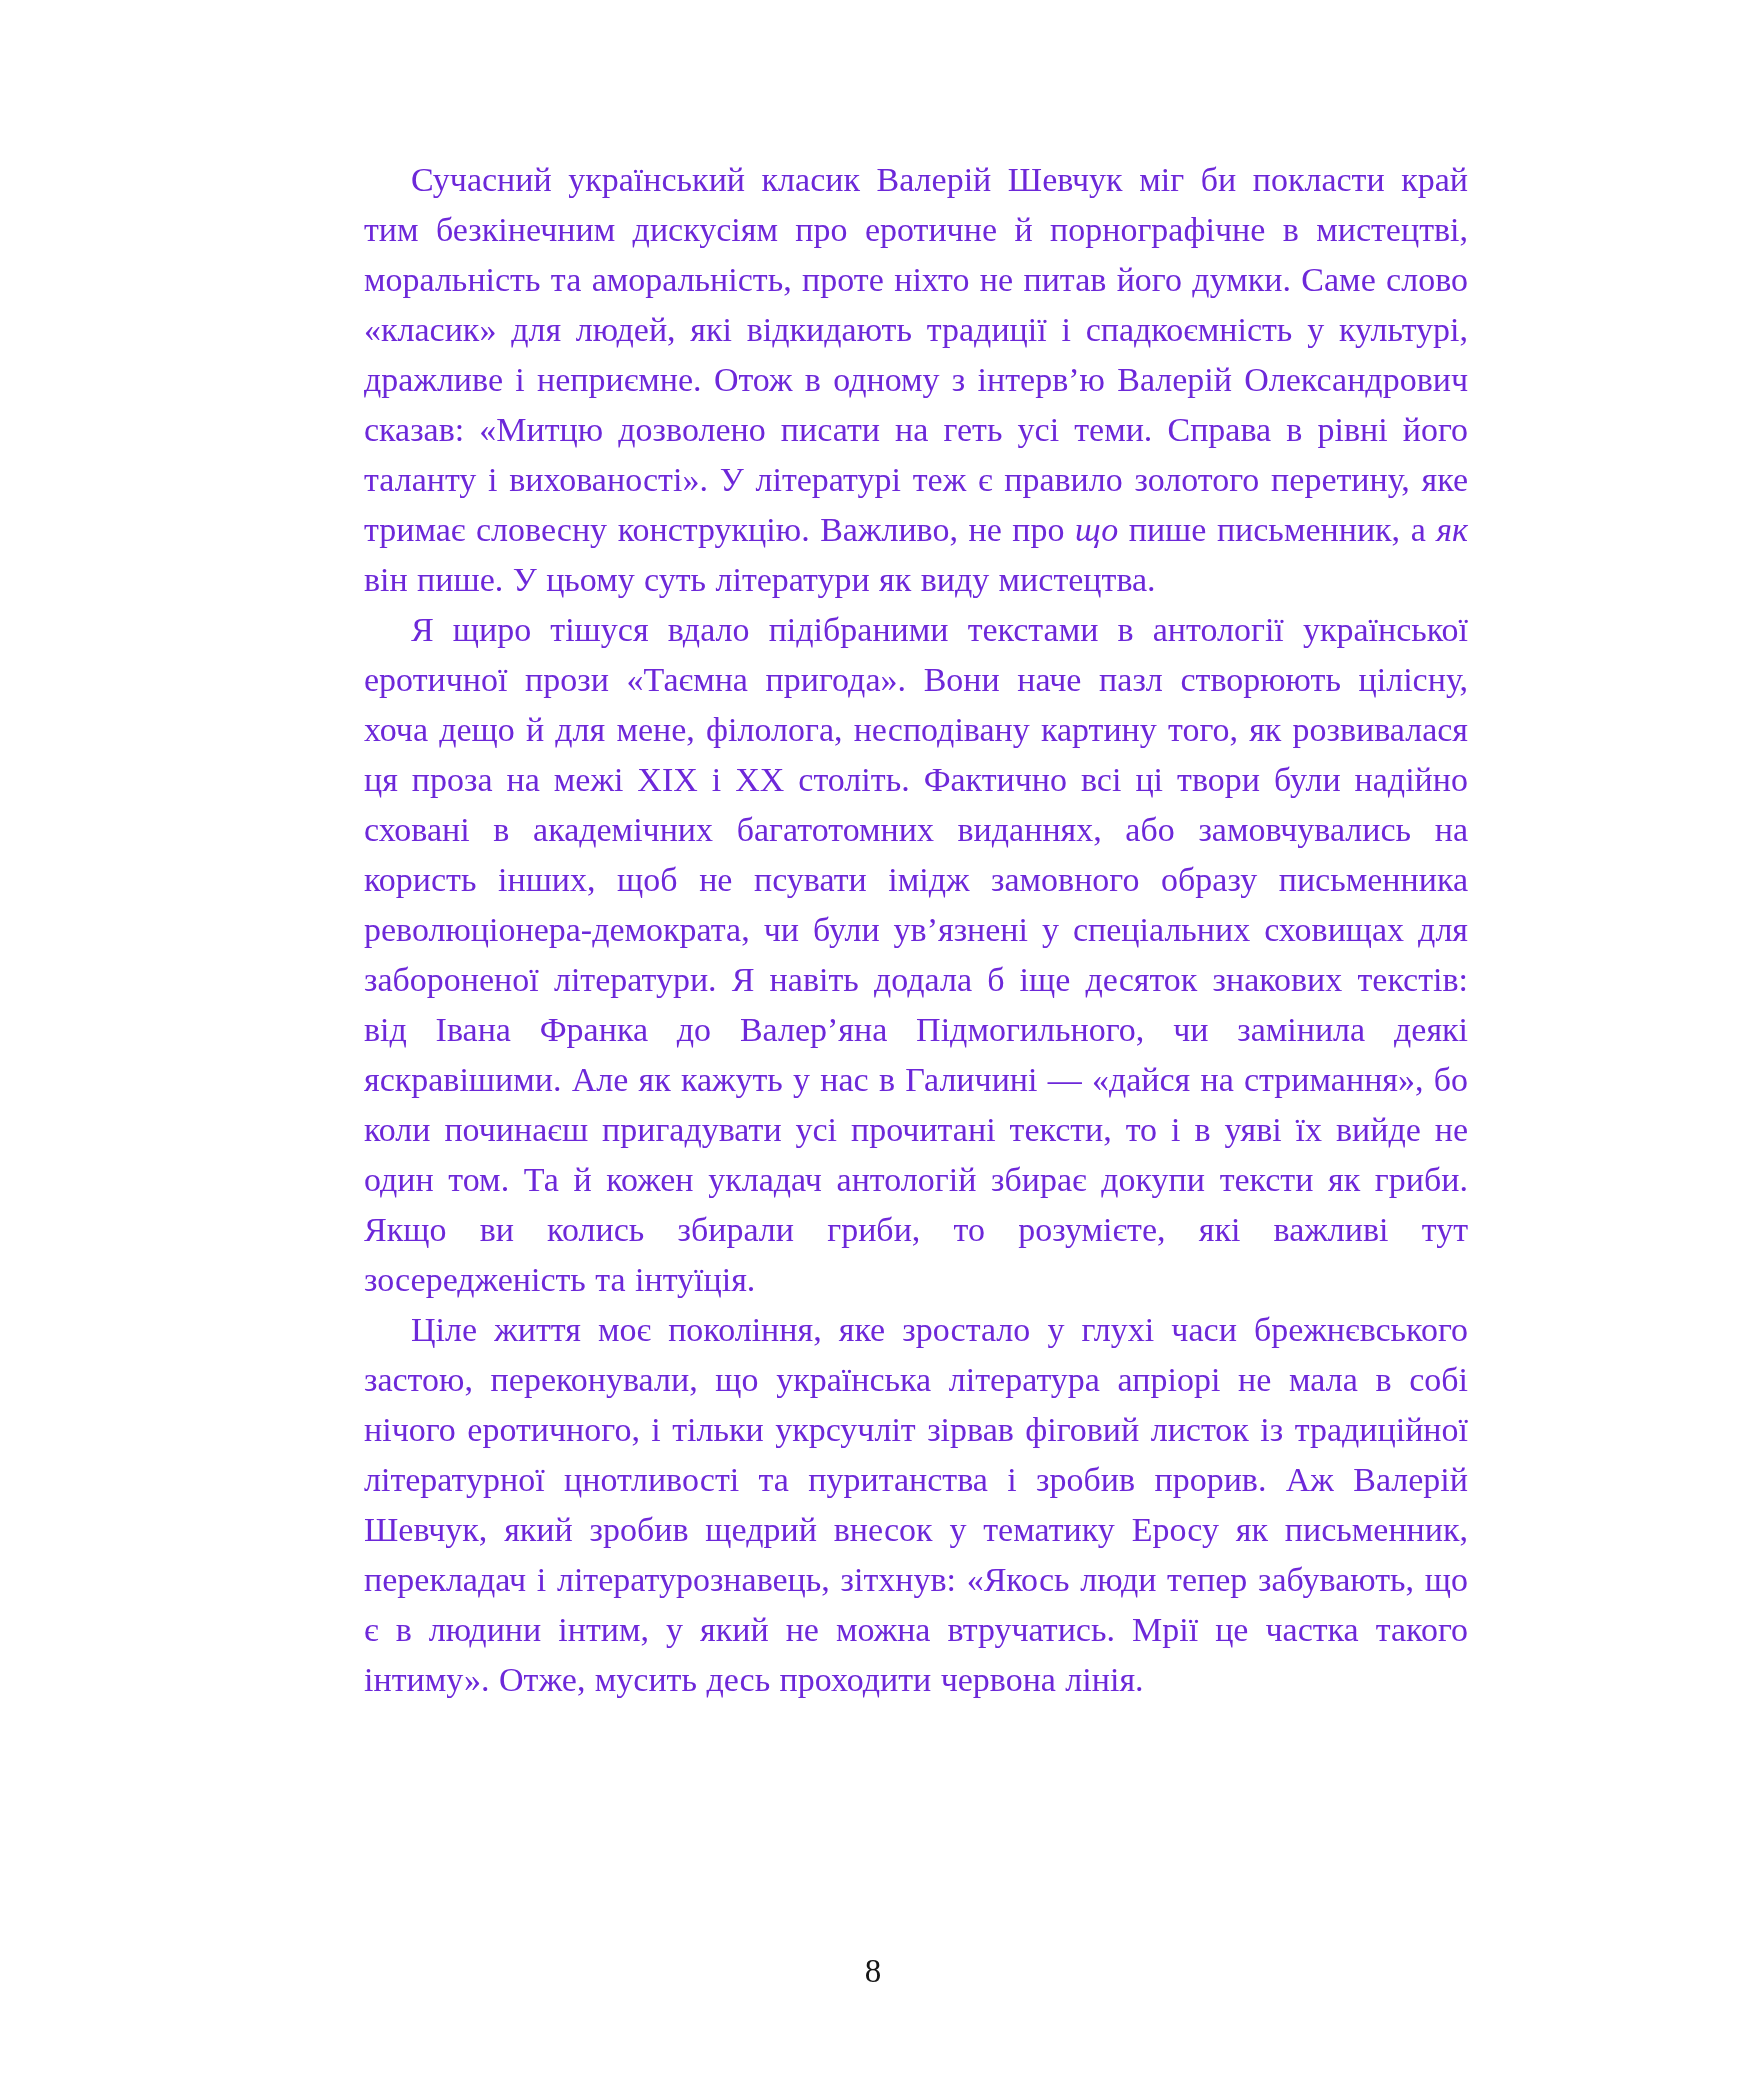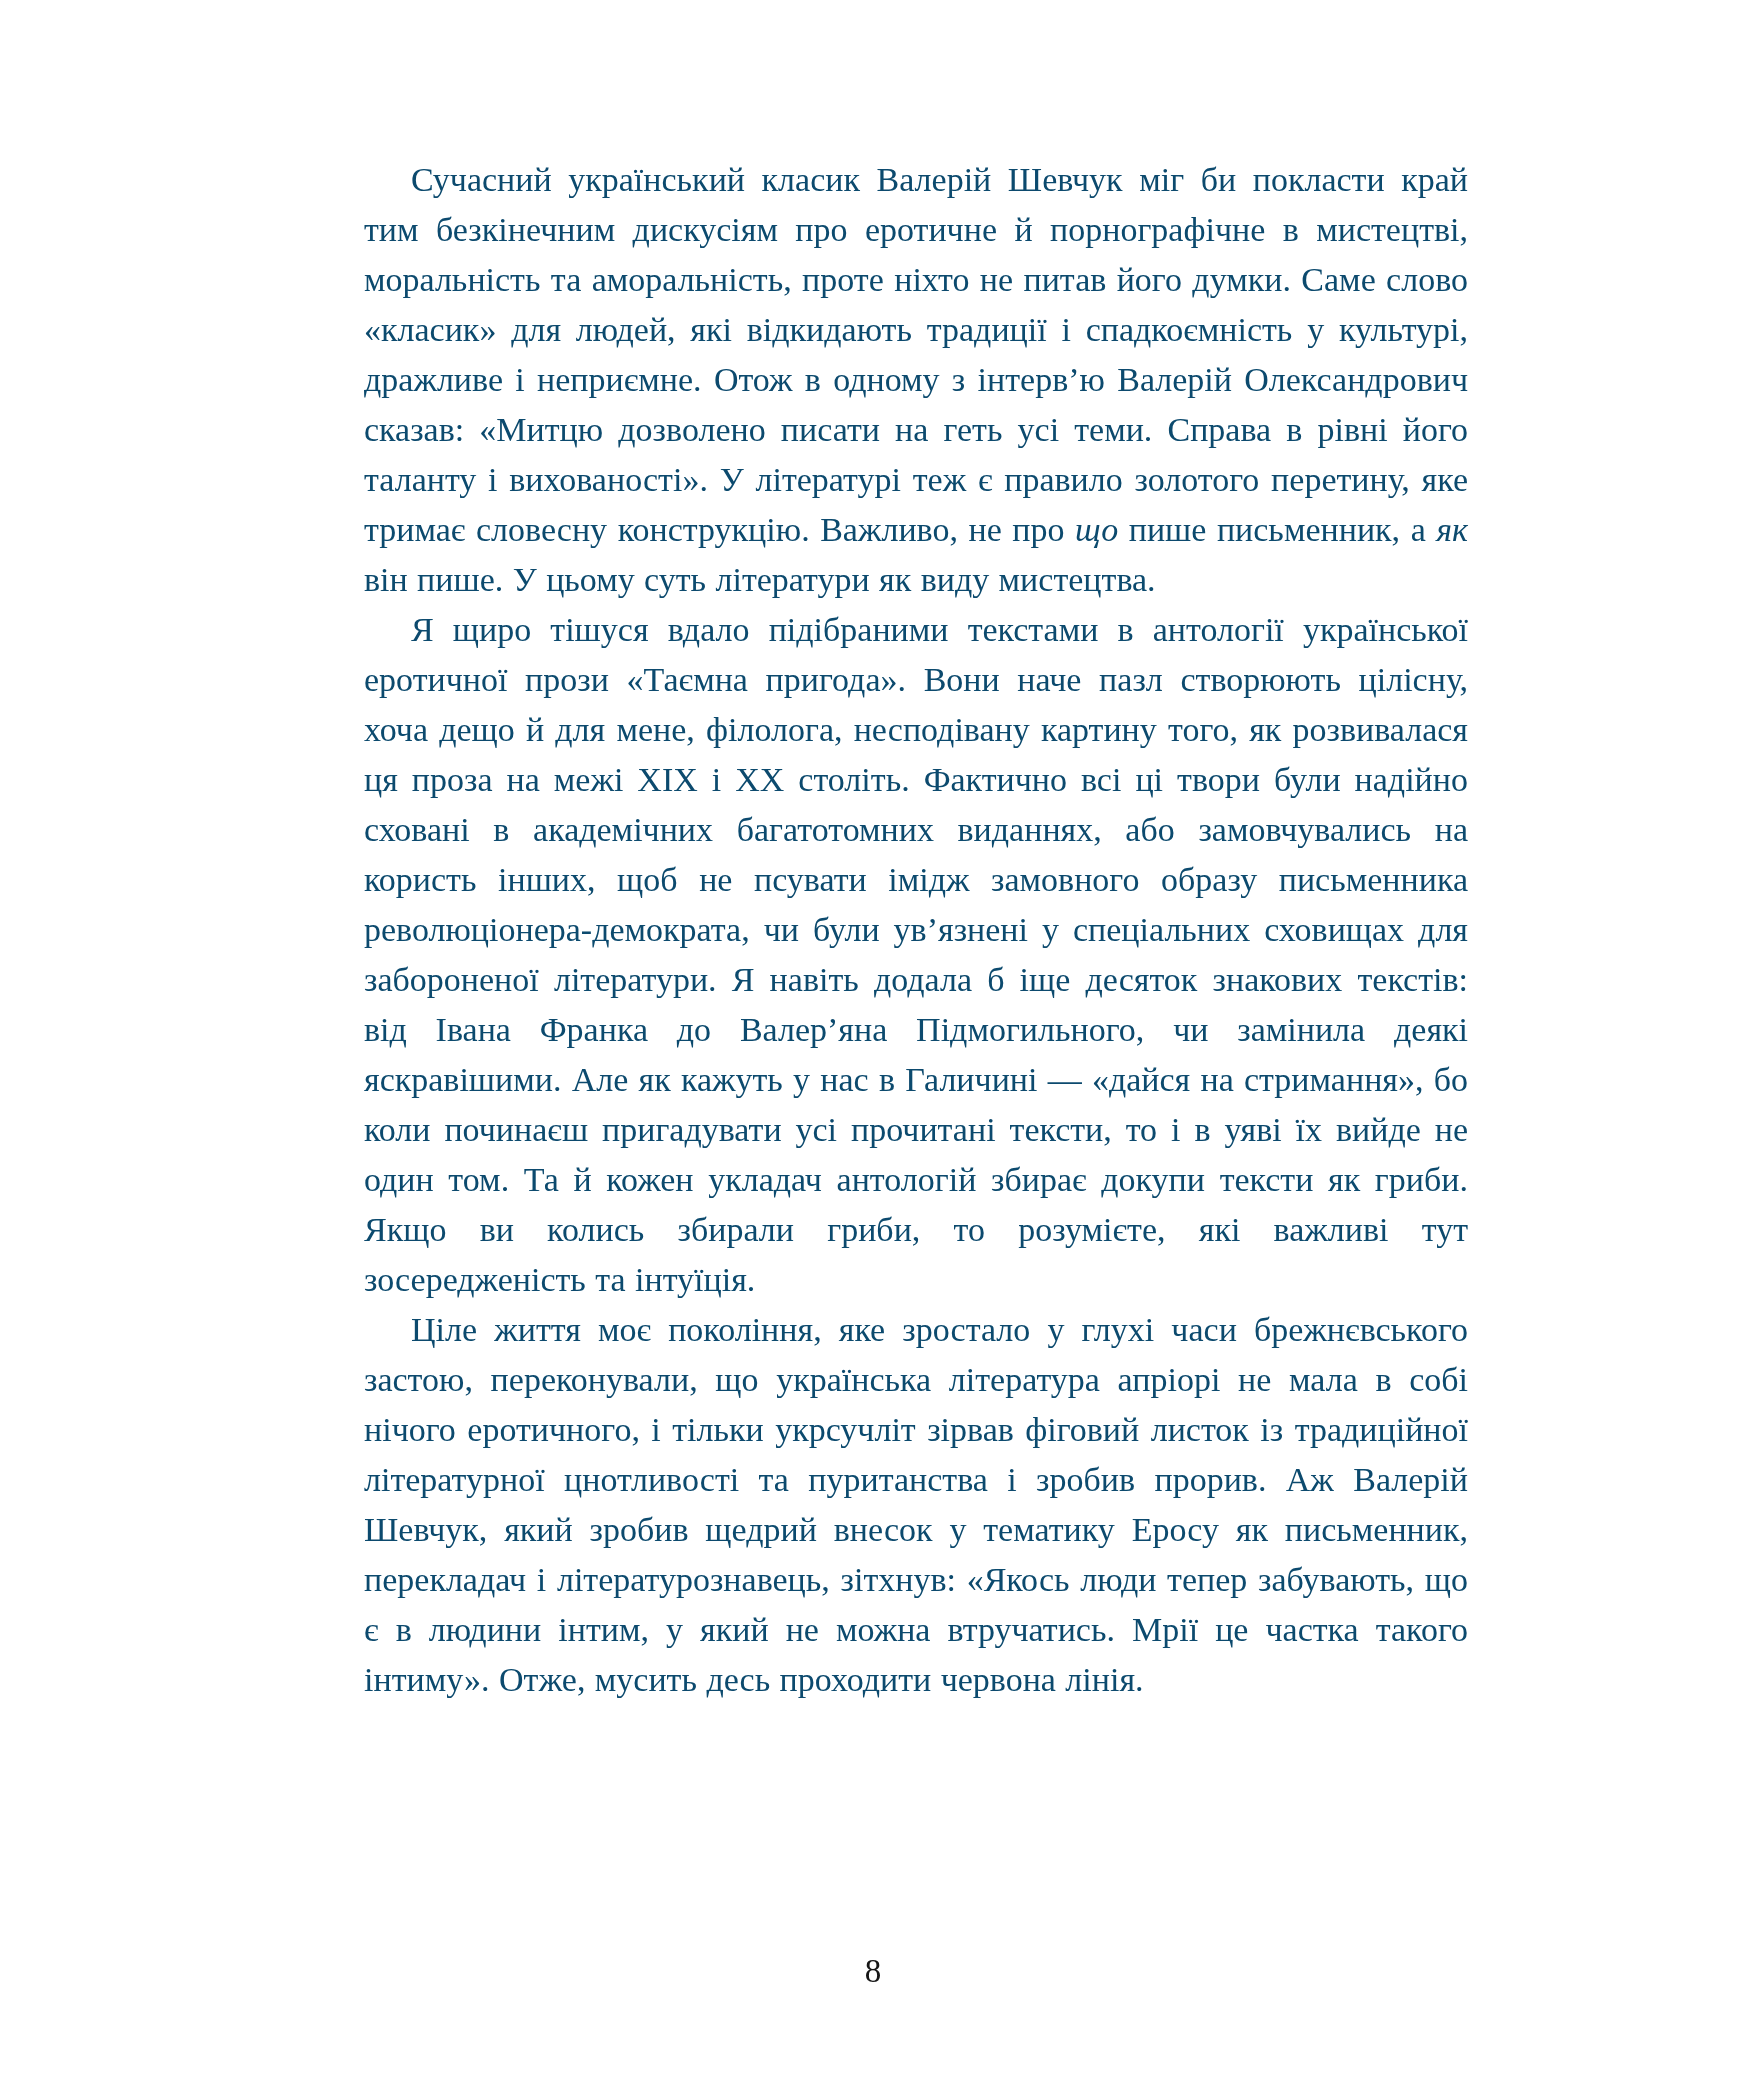--- a/index.html
+++ b/index.html
@@ -13,21 +13,21 @@
     width: 1746px;
     height: 2094px;
     background: #ffffff;
     overflow: hidden;
   }
   .text-block {
     position: absolute;
     left: 364px;
     top: 155px;
     width: 1104px;
-    color: #0c4a6e;
+    color: #6d28d9;
   }
   .text-block p {
     margin: 0;
     font-family: "Liberation Serif", "DejaVu Serif", serif;
     font-size: 34px;
     line-height: 50px;
     text-align: justify;
     text-indent: 47px;
     word-spacing: 0.9px;
   }

